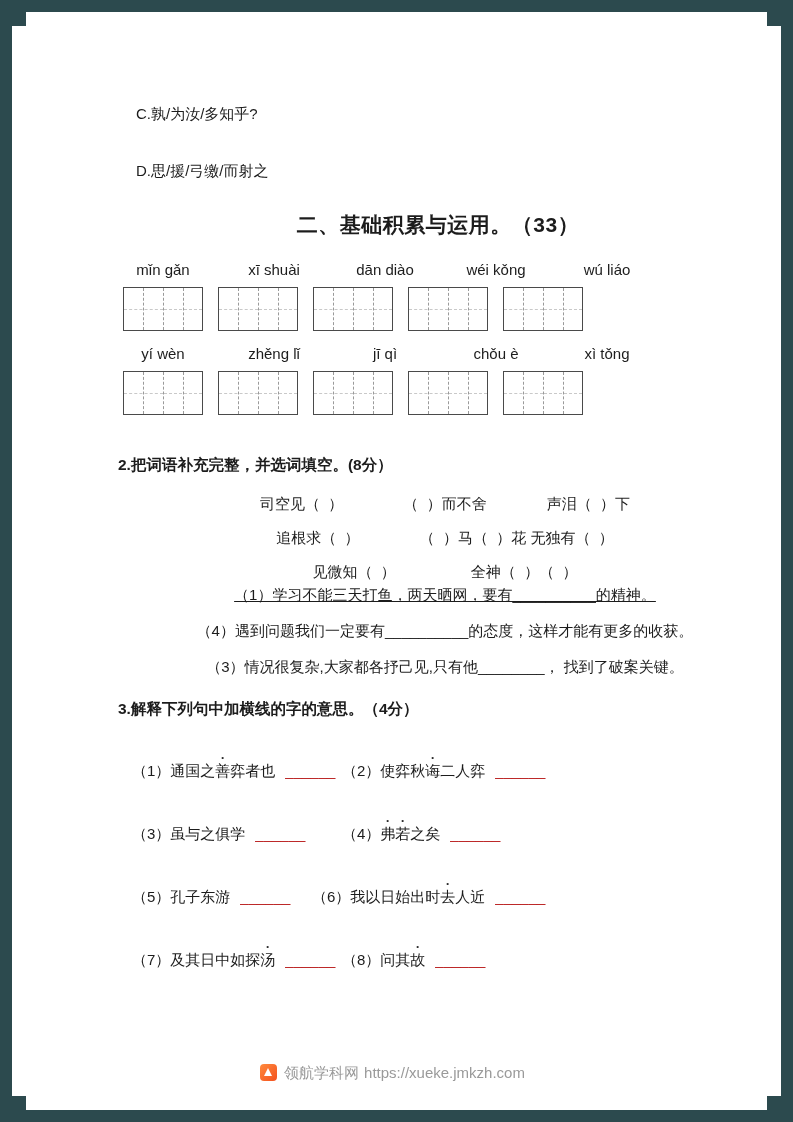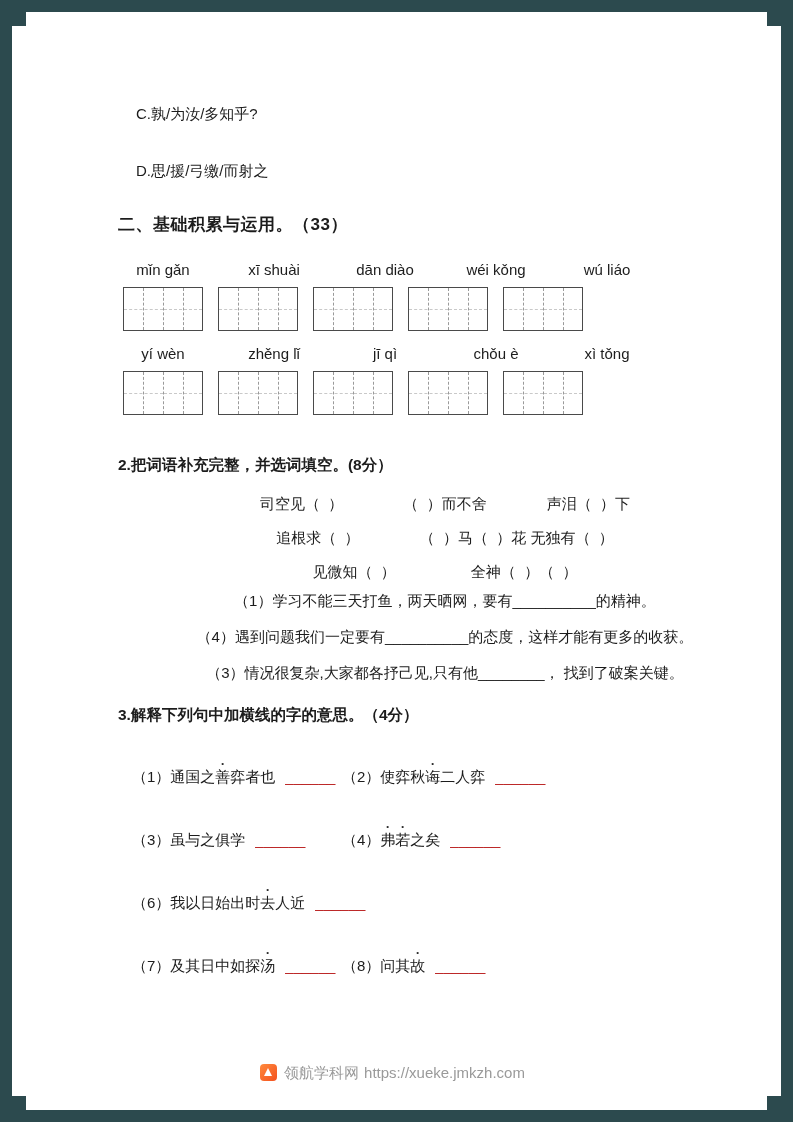--- a/index.html
+++ b/index.html
@@ -34,24 +34,25 @@
     font-size: 15px;
     z-index: 1;
   }
 
   .opt-line { margin-left: 18px; line-height: 20px; }
   .opt-c { margin-top: 104px; }
   .opt-d { margin-top: 37px; }
 
   .section-title {
     margin-top: 32px;
-    font-size: 17px;
+    font-size: 21px;
     font-weight: bold;
     line-height: 24px;
     letter-spacing: 0.5px;
+    text-align: center;
   }
 
   .q-title { font-weight: bold; line-height: 21px; font-size: 15.5px; }
   .q1-title { margin-top: 38px; }
   .q2-title { margin-top: 39px; }
   .q3-title { margin-top: 21px; }
 
   
   .pinyin-row {
     display: flex;
@@ -84,21 +85,21 @@
     position: absolute;
     top: 50%; left: 0; right: 0;
     border-top: 1px dashed #c9c9c9;
   }
 
   .body-line { margin-left: 14px; line-height: 20px; text-align: center; }
   .pre-line { white-space: pre; }
   .idiom-1 { margin-top: 19px; }
   .idiom-2 { margin-top: 14px; }
   .idiom-3 { margin-top: 14px; }
-  .fill-1 { margin-top: 9px; }
+  .fill-1 { margin-top: 3px; text-decoration: underline; }
   .fill-2 { margin-top: 16px; }
   .fill-3 { margin-top: 16px; }
 
   
   .q3-row {
     display: flex;
     margin-left: 14px;
     line-height: 20px;
     align-items: baseline;
   }
@@ -243,20 +244,21 @@
       <span class="q3-item col1"><span>（1）通国之</span><span class="q3-em">善</span><span>弈者也</span><span class="q3-blank">______</span></span>
       <span class="q3-item"><span>（2）使弈秋</span><span class="q3-em">诲</span><span>二人弈</span><span class="q3-blank">______</span></span>
     </div>
 
     <div class="q3-row">
       <span class="q3-item col1"><span>（3）虽与之俱学</span><span class="q3-em"></span><span></span><span class="q3-blank">______</span></span>
       <span class="q3-item"><span>（4）</span><span class="q3-em">弗若</span><span>之矣</span><span class="q3-blank">______</span></span>
     </div>
 
     <div class="q3-row narrow">
+      <span class="q3-item col1"><span>（5）孔子东游</span><span class="q3-em"></span><span></span><span class="q3-blank">______</span></span>
       <span class="q3-item"><span>（6）我以日始出时</span><span class="q3-em">去</span><span>人近</span><span class="q3-blank">______</span></span>
     </div>
 
     <div class="q3-row">
       <span class="q3-item col1"><span>（7）及其日中如探</span><span class="q3-em">汤</span><span></span><span class="q3-blank">______</span></span>
       <span class="q3-item"><span>（8）问其</span><span class="q3-em">故</span><span></span><span class="q3-blank">______</span></span>
     </div>
 
   </div>
 

